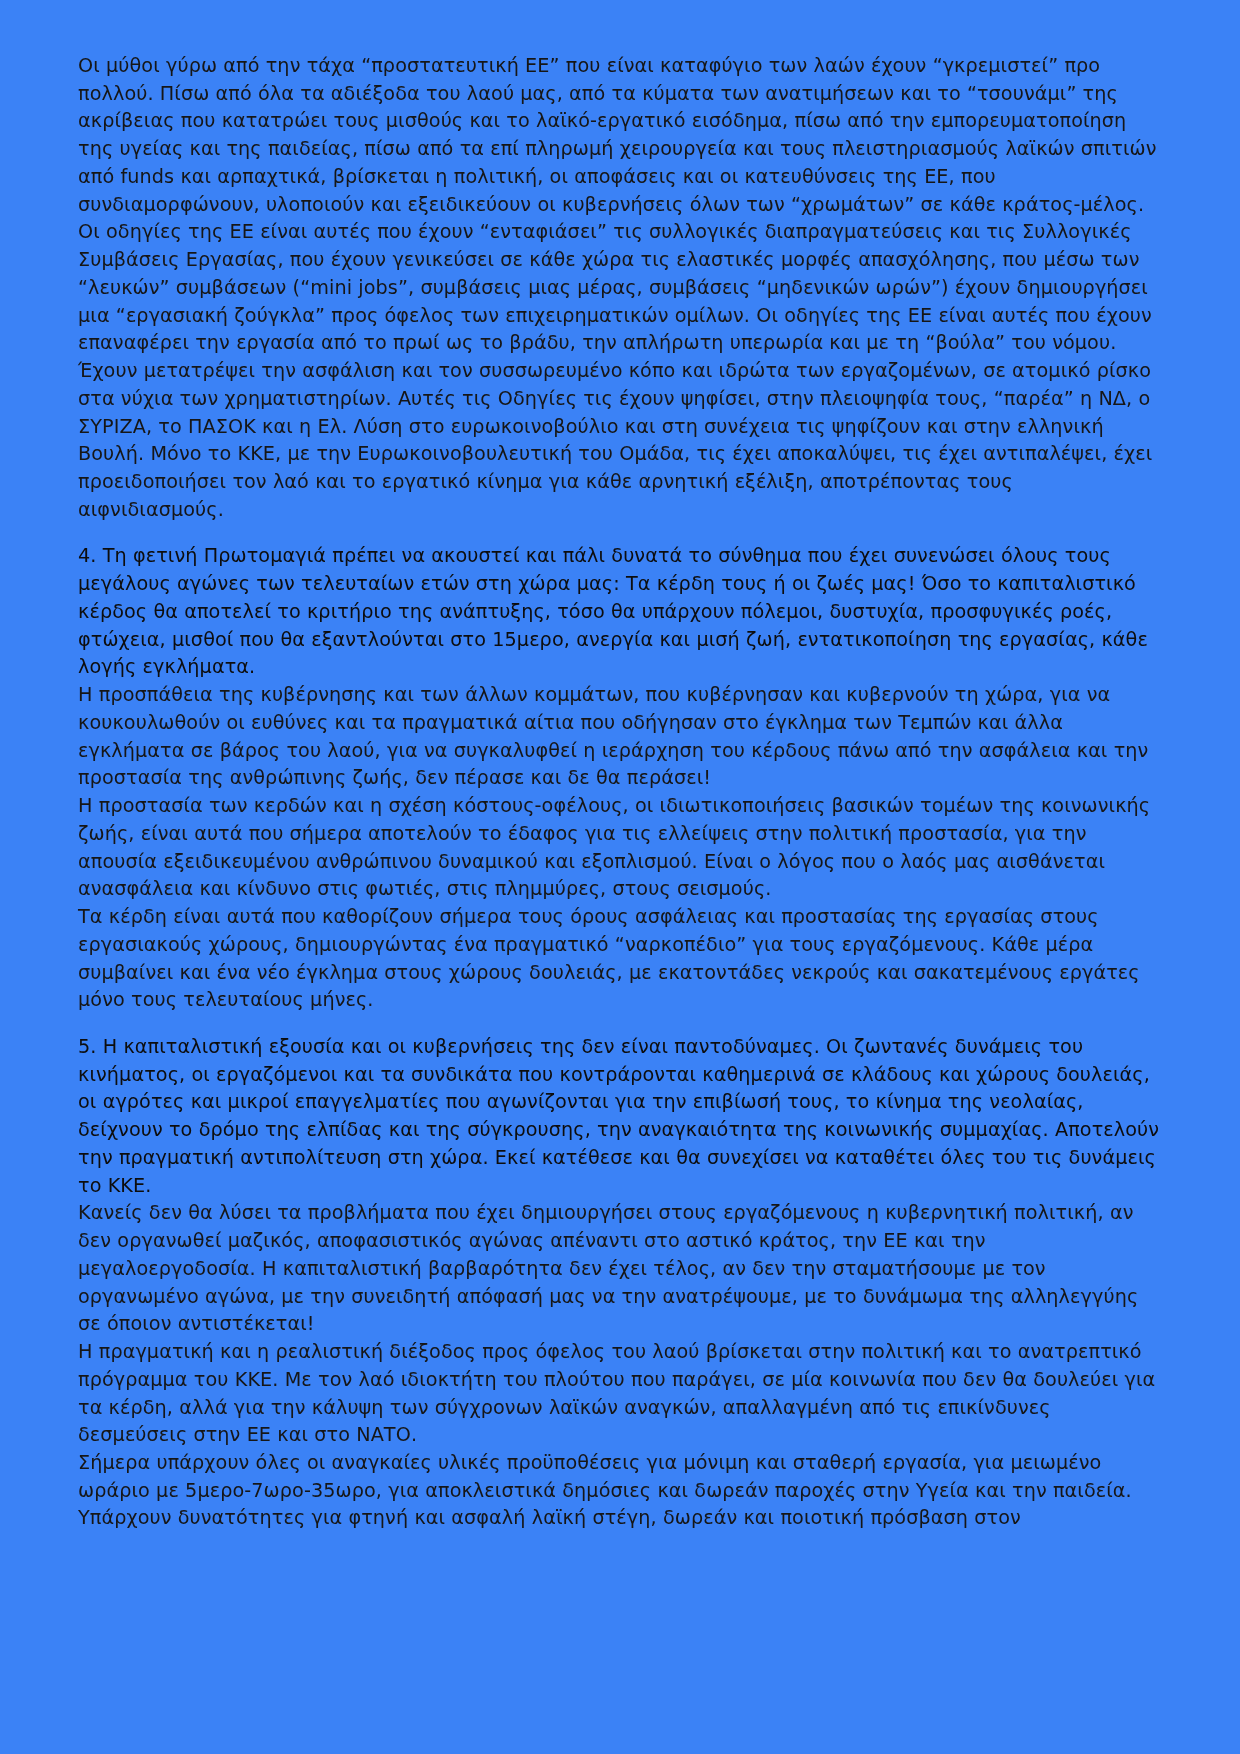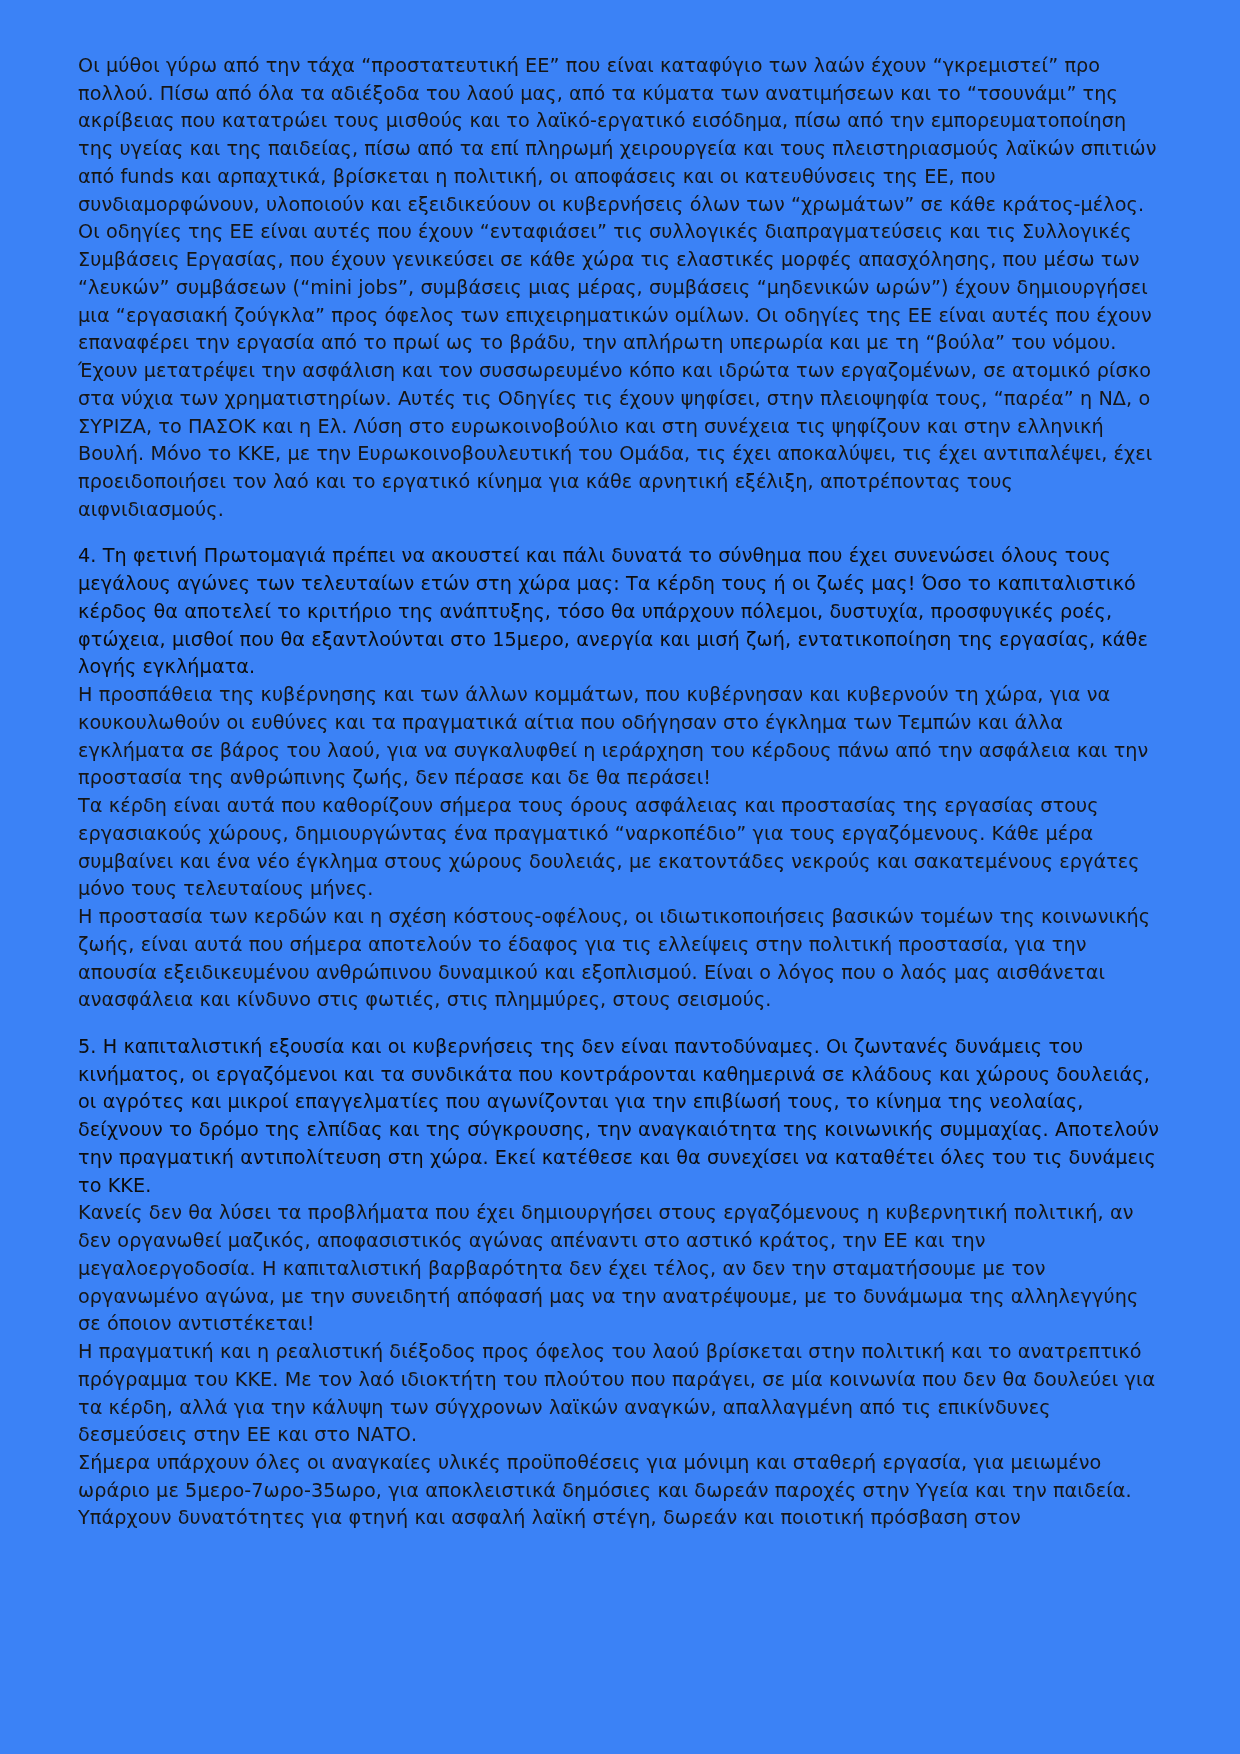--- a/index.html
+++ b/index.html
@@ -48,23 +48,23 @@
     <p class="para">Οι μύθοι γύρω από την τάχα “προστατευτική ΕΕ” που είναι καταφύγιο των λαών έχουν “γκρεμιστεί” προ πολλού. Πίσω από όλα τα αδιέξοδα του λαού μας, από τα κύματα των ανατιμήσεων και το “τσουνάμι” της ακρίβειας που κατατρώει τους μισθούς και το λαϊκό-εργατικό εισόδημα, πίσω από την εμπορευματοποίηση της υγείας και της παιδείας, πίσω από τα επί πληρωμή χειρουργεία και τους πλειστηριασμούς λαϊκών σπιτιών από funds και αρπαχτικά, βρίσκεται η πολιτική, οι αποφάσεις και οι κατευθύνσεις της ΕΕ, που συνδιαμορφώνουν, υλοποιούν και εξειδικεύουν οι κυβερνήσεις όλων των “χρωμάτων” σε κάθε κράτος-μέλος.</p>
 
     <p class="para">Οι οδηγίες της ΕΕ είναι αυτές που έχουν “ενταφιάσει” τις συλλογικές διαπραγματεύσεις και τις Συλλογικές Συμβάσεις Εργασίας, που έχουν γενικεύσει σε κάθε χώρα τις ελαστικές μορφές απασχόλησης, που μέσω των “λευκών” συμβάσεων (“mini jobs”, συμβάσεις μιας μέρας, συμβάσεις “μηδενικών ωρών”) έχουν δημιουργήσει μια “εργασιακή ζούγκλα” προς όφελος των επιχειρηματικών ομίλων. Οι οδηγίες της ΕΕ είναι αυτές που έχουν επαναφέρει την εργασία από το πρωί ως το βράδυ, την απλήρωτη υπερωρία και με τη “βούλα” του νόμου. Έχουν μετατρέψει την ασφάλιση και τον συσσωρευμένο κόπο και ιδρώτα των εργαζομένων, σε ατομικό ρίσκο στα νύχια των χρηματιστηρίων. Αυτές τις Οδηγίες τις έχουν ψηφίσει, στην πλειοψηφία τους, “παρέα” η ΝΔ, ο ΣΥΡΙΖΑ, το ΠΑΣΟΚ και η Ελ. Λύση στο ευρωκοινοβούλιο και στη συνέχεια τις ψηφίζουν και στην ελληνική Βουλή. Μόνο το ΚΚΕ, με την Ευρωκοινοβουλευτική του Ομάδα, τις έχει αποκαλύψει, τις έχει αντιπαλέψει, έχει προειδοποιήσει τον λαό και το εργατικό κίνημα για κάθε αρνητική εξέλιξη, αποτρέποντας τους αιφνιδιασμούς.</p>
 
     <div class="spacer"></div>
 
     <p class="para bold">4. Τη φετινή Πρωτομαγιά πρέπει να ακουστεί και πάλι δυνατά το σύνθημα που έχει συνενώσει όλους τους μεγάλους αγώνες των τελευταίων ετών στη χώρα μας: Τα κέρδη τους ή οι ζωές μας! Όσο το καπιταλιστικό κέρδος θα αποτελεί το κριτήριο της ανάπτυξης, τόσο θα υπάρχουν πόλεμοι, δυστυχία, προσφυγικές ροές, φτώχεια, μισθοί που θα εξαντλούνται στο 15μερο, ανεργία και μισή ζωή, εντατικοποίηση της εργασίας, κάθε λογής εγκλήματα.</p>
 
     <p class="para">Η προσπάθεια της κυβέρνησης και των άλλων κομμάτων, που κυβέρνησαν και κυβερνούν τη χώρα, για να κουκουλωθούν οι ευθύνες και τα πραγματικά αίτια που οδήγησαν στο έγκλημα των Τεμπών και άλλα εγκλήματα σε βάρος του λαού, για να συγκαλυφθεί η ιεράρχηση του κέρδους πάνω από την ασφάλεια και την προστασία της ανθρώπινης ζωής, δεν πέρασε και δε θα περάσει!</p>
 
+    <p class="para">Η προστασία των κερδών και η σχέση κόστους-οφέλους, οι ιδιωτικοποιήσεις βασικών τομέων της κοινωνικής ζωής, είναι αυτά που σήμερα αποτελούν το έδαφος για τις ελλείψεις στην πολιτική προστασία, για την απουσία εξειδικευμένου ανθρώπινου δυναμικού και εξοπλισμού. Είναι ο λόγος που ο λαός μας αισθάνεται ανασφάλεια και κίνδυνο στις φωτιές, στις πλημμύρες, στους σεισμούς.</p>
+
     <p class="para">Τα κέρδη είναι αυτά που καθορίζουν σήμερα τους όρους ασφάλειας και προστασίας της εργασίας στους εργασιακούς χώρους, δημιουργώντας ένα πραγματικό “ναρκοπέδιο” για τους εργαζόμενους. Κάθε μέρα συμβαίνει και ένα νέο έγκλημα στους χώρους δουλειάς, με εκατοντάδες νεκρούς και σακατεμένους εργάτες μόνο τους τελευταίους μήνες.</p>
-
-    <p class="para">Η προστασία των κερδών και η σχέση κόστους-οφέλους, οι ιδιωτικοποιήσεις βασικών τομέων της κοινωνικής ζωής, είναι αυτά που σήμερα αποτελούν το έδαφος για τις ελλείψεις στην πολιτική προστασία, για την απουσία εξειδικευμένου ανθρώπινου δυναμικού και εξοπλισμού. Είναι ο λόγος που ο λαός μας αισθάνεται ανασφάλεια και κίνδυνο στις φωτιές, στις πλημμύρες, στους σεισμούς.</p>
 
     <div class="spacer"></div>
 
     <p class="para bold">5. Η καπιταλιστική εξουσία και οι κυβερνήσεις της δεν είναι παντοδύναμες. Οι ζωντανές δυνάμεις του κινήματος, οι εργαζόμενοι και τα συνδικάτα που κοντράρονται καθημερινά σε κλάδους και χώρους δουλειάς, οι αγρότες και μικροί επαγγελματίες που αγωνίζονται για την επιβίωσή τους, το κίνημα της νεολαίας, δείχνουν το δρόμο της ελπίδας και της σύγκρουσης, την αναγκαιότητα της κοινωνικής συμμαχίας. Αποτελούν την πραγματική αντιπολίτευση στη χώρα. Εκεί κατέθεσε και θα συνεχίσει να καταθέτει όλες του τις δυνάμεις το ΚΚΕ.</p>
 
     <p class="para">Κανείς δεν θα λύσει τα προβλήματα που έχει δημιουργήσει στους εργαζόμενους η κυβερνητική πολιτική, αν δεν οργανωθεί μαζικός, αποφασιστικός αγώνας απέναντι στο αστικό κράτος, την ΕΕ και την μεγαλοεργοδοσία. Η καπιταλιστική βαρβαρότητα δεν έχει τέλος, αν δεν την σταματήσουμε με τον οργανωμένο αγώνα, με την συνειδητή απόφασή μας να την ανατρέψουμε, με το δυνάμωμα της αλληλεγγύης σε όποιον αντιστέκεται!</p>
 
     <p class="para">Η πραγματική και η ρεαλιστική διέξοδος προς όφελος του λαού βρίσκεται στην πολιτική και το ανατρεπτικό πρόγραμμα του ΚΚΕ. Με τον λαό ιδιοκτήτη του πλούτου που παράγει, σε μία κοινωνία που δεν θα δουλεύει για τα κέρδη, αλλά για την κάλυψη των σύγχρονων λαϊκών αναγκών, απαλλαγμένη από τις επικίνδυνες δεσμεύσεις στην ΕΕ και στο ΝΑΤΟ.</p>
 
     <p class="para">Σήμερα υπάρχουν όλες οι αναγκαίες υλικές προϋποθέσεις για μόνιμη και σταθερή εργασία, για μειωμένο ωράριο με 5μερο-7ωρο-35ωρο, για αποκλειστικά δημόσιες και δωρεάν παροχές στην Υγεία και την παιδεία. Υπάρχουν δυνατότητες για φτηνή και ασφαλή λαϊκή στέγη, δωρεάν και ποιοτική πρόσβαση στον</p>

